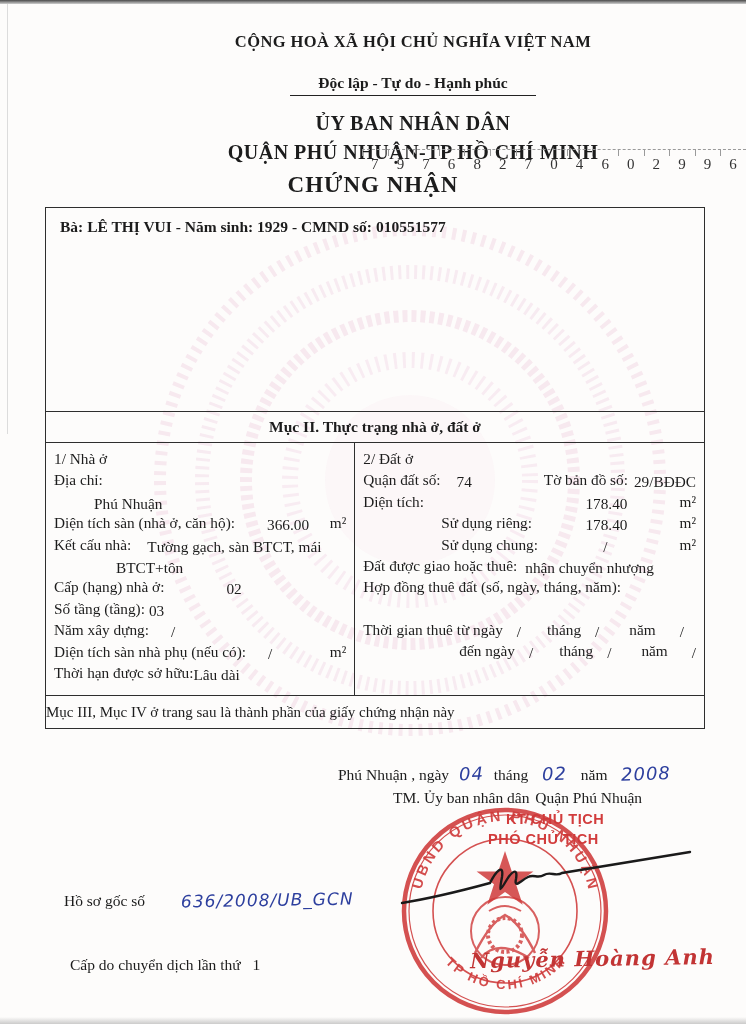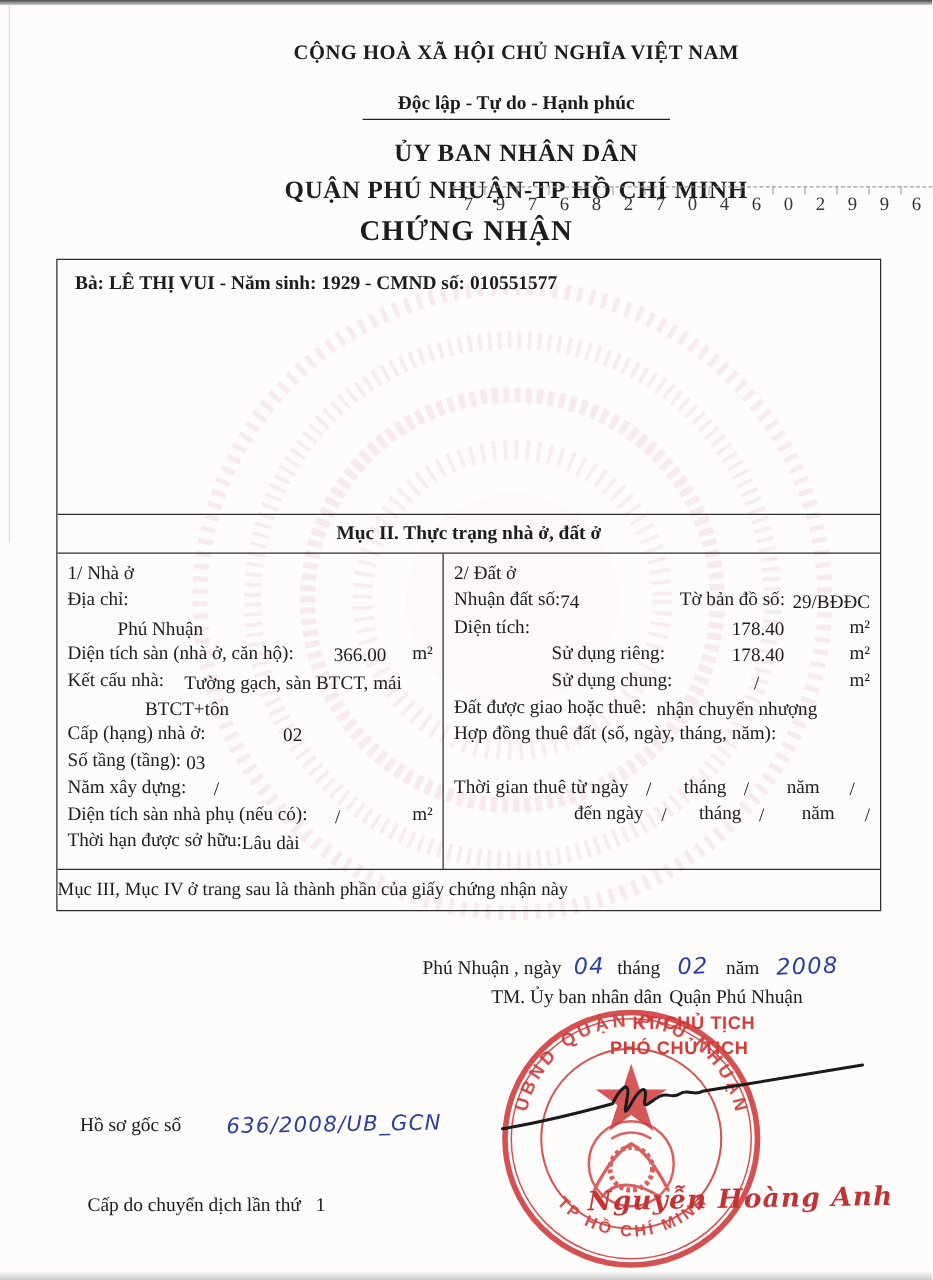--- a/index.html
+++ b/index.html
@@ -155,22 +155,22 @@
         </div>
         <div class="ln">
           <span>Thời hạn được sở hữu:</span>
           <span class="low">Lâu dài</span>
         </div>
       </div>
 
       <div class="col-right">
         <div class="ln">2/ Đất ở</div>
         <div class="ln">
-          <span>Nhuận đất số:</span>
-          <span class="low" style="margin-left:0">74</span>
+          <span>Quận đất số:</span>
+          <span class="low" style="margin-left:16px">74</span>
           <span style="margin-left:auto">Tờ bản đồ số:</span>
           <span class="low" style="margin-left:6px">29/BĐĐC</span>
         </div>
         <div class="ln">
           <span>Diện tích:</span>
           <span class="low" style="margin-left:auto;margin-right:52px">178.40</span>
           <span>m²</span>
         </div>
         <div class="ln ind75">
           <span>Sử dụng riêng:</span>

